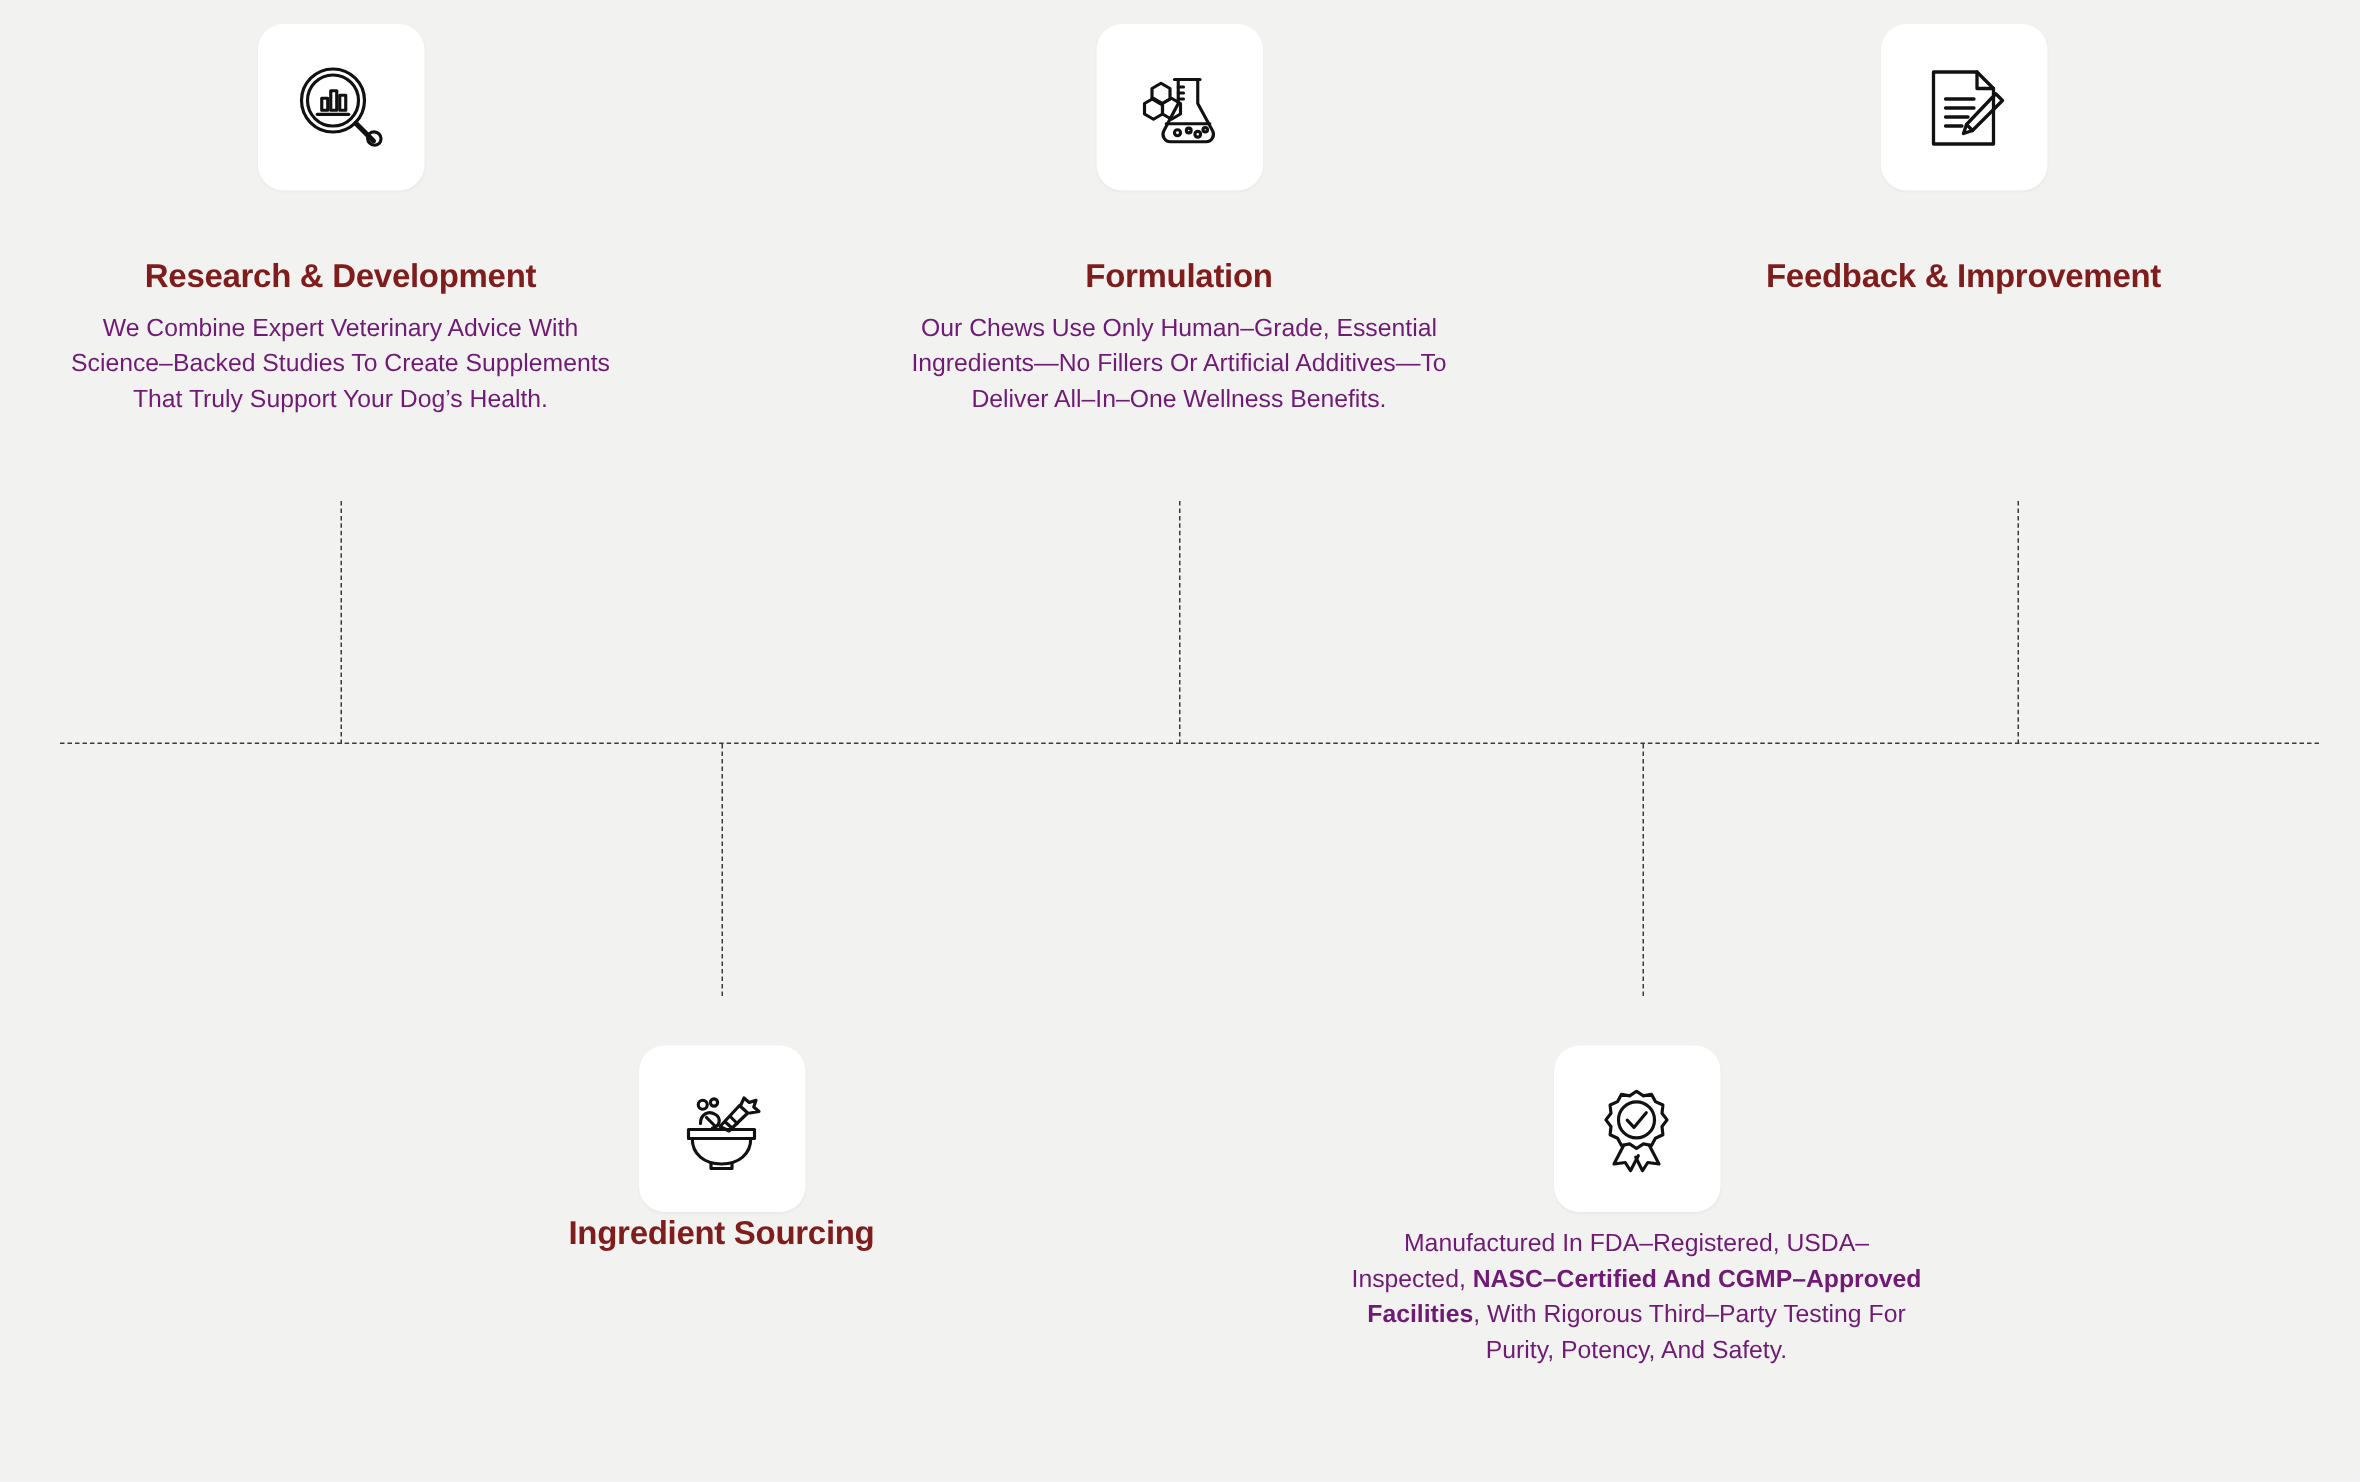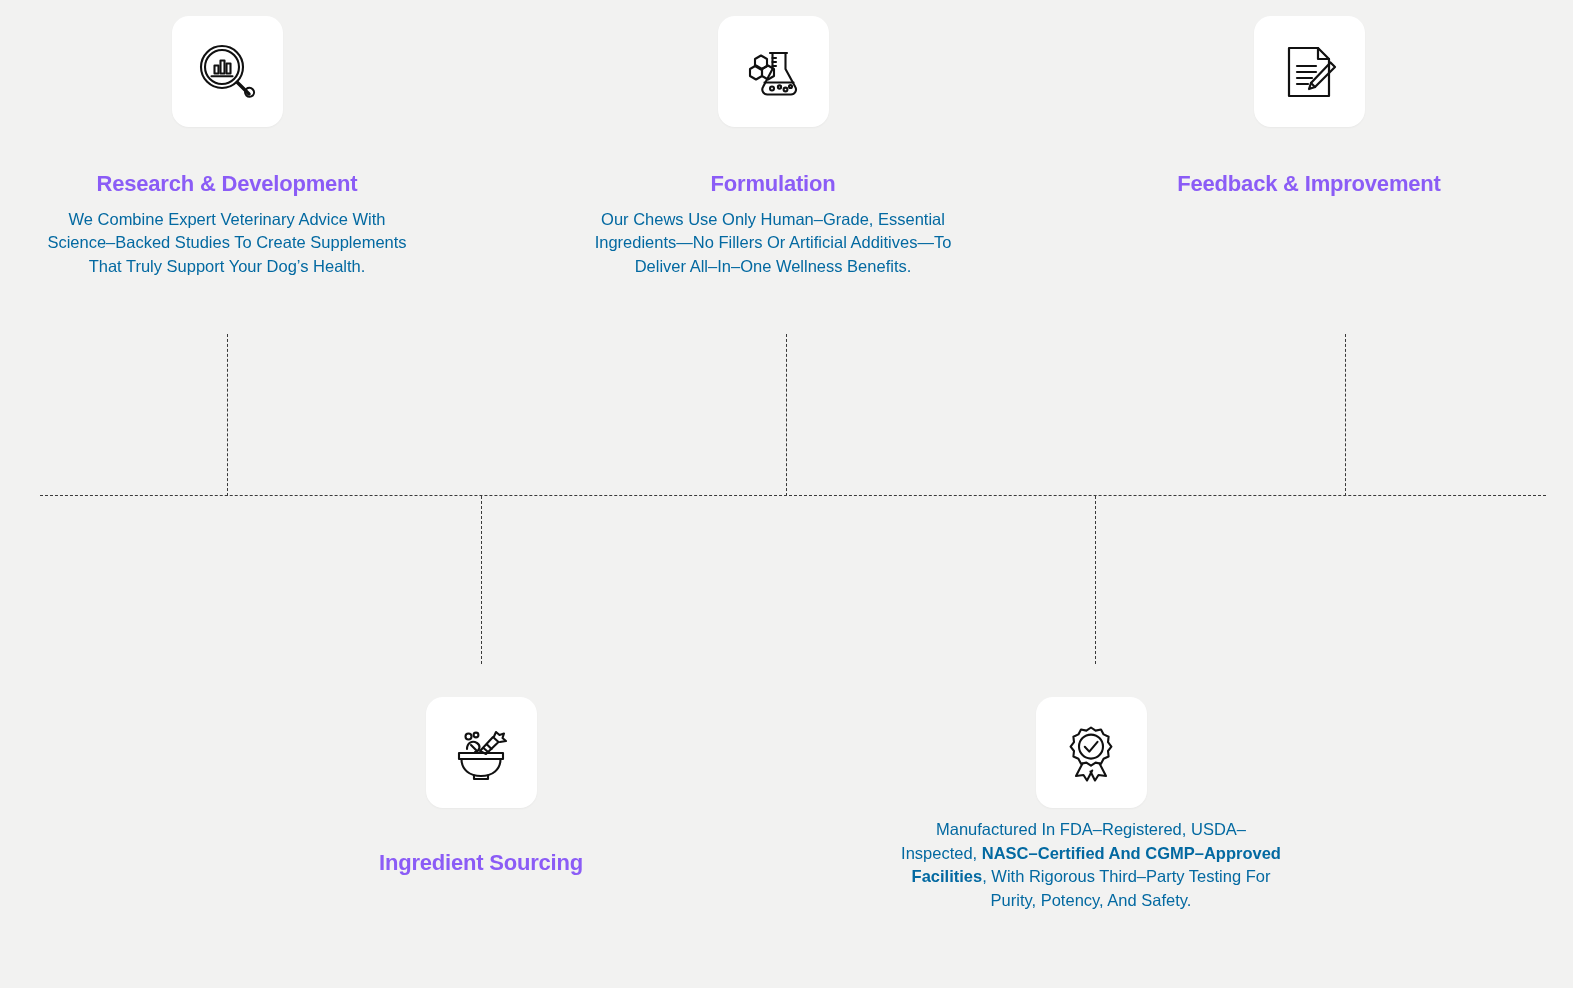--- a/index.html
+++ b/index.html
@@ -54,21 +54,21 @@
     position: absolute;
     display: flex;
     flex-direction: column;
     align-items: center;
     text-align: center;
   }
   .step.top { top: 16px; }
   .step.bottom { top: 697px; }
 
   .step-1 { left: 27px;   width: 400px; }
-  .step-2 { left: 573px;  width: 400px; }
+  .step-2 { left: 586px;  width: 400px; }
   .step-3 { left: 1109px; width: 400px; }
   .step-4 { left: 281px;  width: 400px; }
   .step-5 { left: 891px;  width: 400px; }
 
   .icon-card {
     width: 111px;
     height: 111px;
     background: #ffffff;
     border-radius: 17px;
     display: flex;
@@ -78,30 +78,30 @@
     flex: none;
   }
   .icon-card svg {
     display: block;
   }
 
   .step-title {
     font-size: 22px;
     font-weight: bold;
     letter-spacing: -0.2px;
-    color: #8b5cf6;
+    color: #7f1d1d;
     line-height: 1.25;
   }
   .step.top .step-title { margin-top: 43px; }
-  .step.bottom .step-title { margin-top: 41px; }
+  .step.bottom .step-title { }
 
   .step-desc {
     font-size: 16.5px;
     line-height: 23.5px;
-    color: #0369a1;
+    color: #701a75;
     margin-top: 10px;
     padding: 0 9px;
   }
   .step-desc b {
     font-weight: bold;
   }
 </style>
 </head>
 <body>
 

